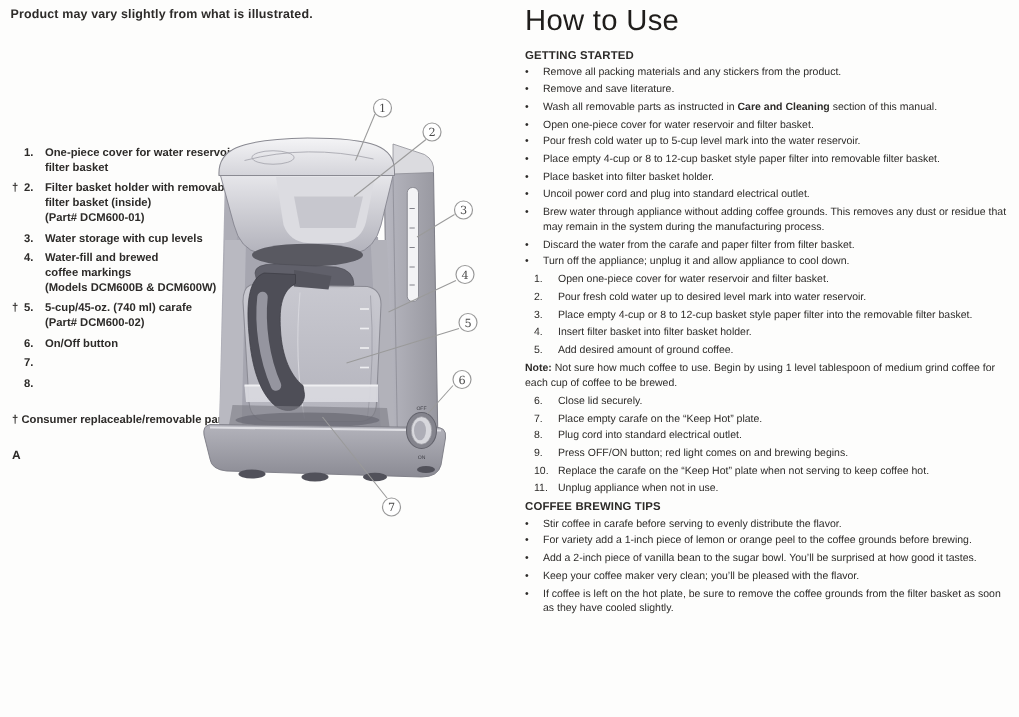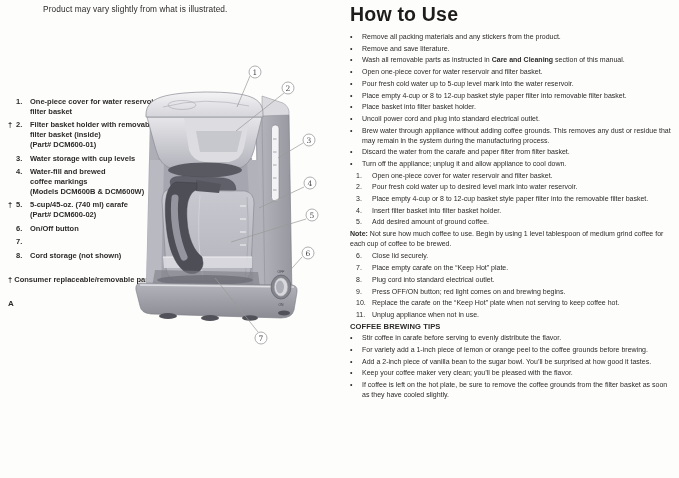--- a/index.html
+++ b/index.html
@@ -5,21 +5,21 @@
   html,body{margin:0;padding:0;}
   body{
     width:679px;height:478px;position:relative;overflow:hidden;
     background:#fdfdfc;color:#2d2b29;
     font-family:"Liberation Sans",sans-serif;
     -webkit-font-smoothing:antialiased;
   }
   
   .variation-note{
     position:absolute;left:7px;top:4px;width:300px;
-    font-size:8.3px;font-weight:normal;letter-spacing:.1px;margin-left:36px;
+    font-size:8.3px;font-weight:bold;letter-spacing:.1px;
   }
   .parts-list{
     position:absolute;left:8px;top:97px;width:184px;
     font-size:7.5px;font-weight:bold;line-height:9.7px;
   }
   .pli{display:flex;margin-bottom:4px;}
   .pli .dag{flex:none;width:8px;}
   .pli .pnum{flex:none;width:14px;}
   .pli .ptxt{flex:1;white-space:pre-line;}
   .parts-footnote{
@@ -27,21 +27,21 @@
     font-size:7.5px;font-weight:bold;
   }
   .page-letter{
     position:absolute;left:8px;top:299px;
     font-size:8px;font-weight:bold;
   }
   
   .diagram{position:absolute;left:130px;top:55px;width:225px;height:315px;}
   
   .rc{position:absolute;left:350px;top:3px;width:326px;color:#2d2b29;}
-  .rc h1{font-size:19.5px;font-weight:bold;margin:0 0 6px 0;letter-spacing:.2px;color:#1f1d1b;}
+  .rc h1{font-size:19.5px;font-weight:normal;margin:0 0 6px 0;letter-spacing:.2px;color:#1f1d1b;}
   .rc .intro{font-size:7.3px;margin:0 0 1.5px 0;line-height:10px;}
   .rc h2{font-size:7.6px;font-weight:bold;margin:0 0 1.5px 0;line-height:10px;letter-spacing:.1px;}
   .li{display:flex;font-size:7px;line-height:9.9px;margin-bottom:1.8px;}
   .list-bullet .li .mk{flex:none;width:12px;}
   .list-num{padding-left:6px;}
   .list-num .li .mk{flex:none;min-width:14px;padding-right:2px;}
   .li .txt{flex:1;}
   .note-line{font-size:7px;line-height:9.9px;margin:1px 0 2.5px 0;}
   b{font-weight:bold;}
 </style>
@@ -95,21 +95,20 @@
     </div>
 
     <div class="pli">
       <span class="dag"></span>
       <span class="pnum">7.</span>
     </div>
 
     <div class="pli">
       <span class="dag"></span>
       <span class="pnum">8.</span>
-      <span class="ptxt">Cord storage (not shown)</span>
     </div>
 
 </div>
 <div class="parts-footnote">† Consumer replaceable/removable parts</div>
 <div class="page-letter">A</div>
 
 <svg class="diagram" viewBox="130 55 225 315" xmlns="http://www.w3.org/2000/svg">
   <defs>
     <linearGradient id="gLid" x1="0" y1="0" x2="0" y2="1">
       <stop offset="0" stop-color="#f4f4f6"></stop>
@@ -253,20 +252,21 @@
     <g>
       <circle cx="261" cy="338" r="6" fill="#ffffff" stroke="#9a9a9a" stroke-width="0.8"></circle>
       <text x="261" y="340.8">7</text>
     </g>
   </g>
 </svg>
 
 <div class="rc">
   <h1>How to Use</h1>
 
+  <h2>GETTING STARTED</h2>
   <div class="list-bullet">
 
       <div class="li">
         <span class="mk">•</span>
         <span class="txt"><span>Remove all packing materials and any stickers from the product.</span><b></b><span></span></span>
       </div>
 
       <div class="li">
         <span class="mk">•</span>
         <span class="txt"><span>Remove and save literature.</span><b></b><span></span></span>

